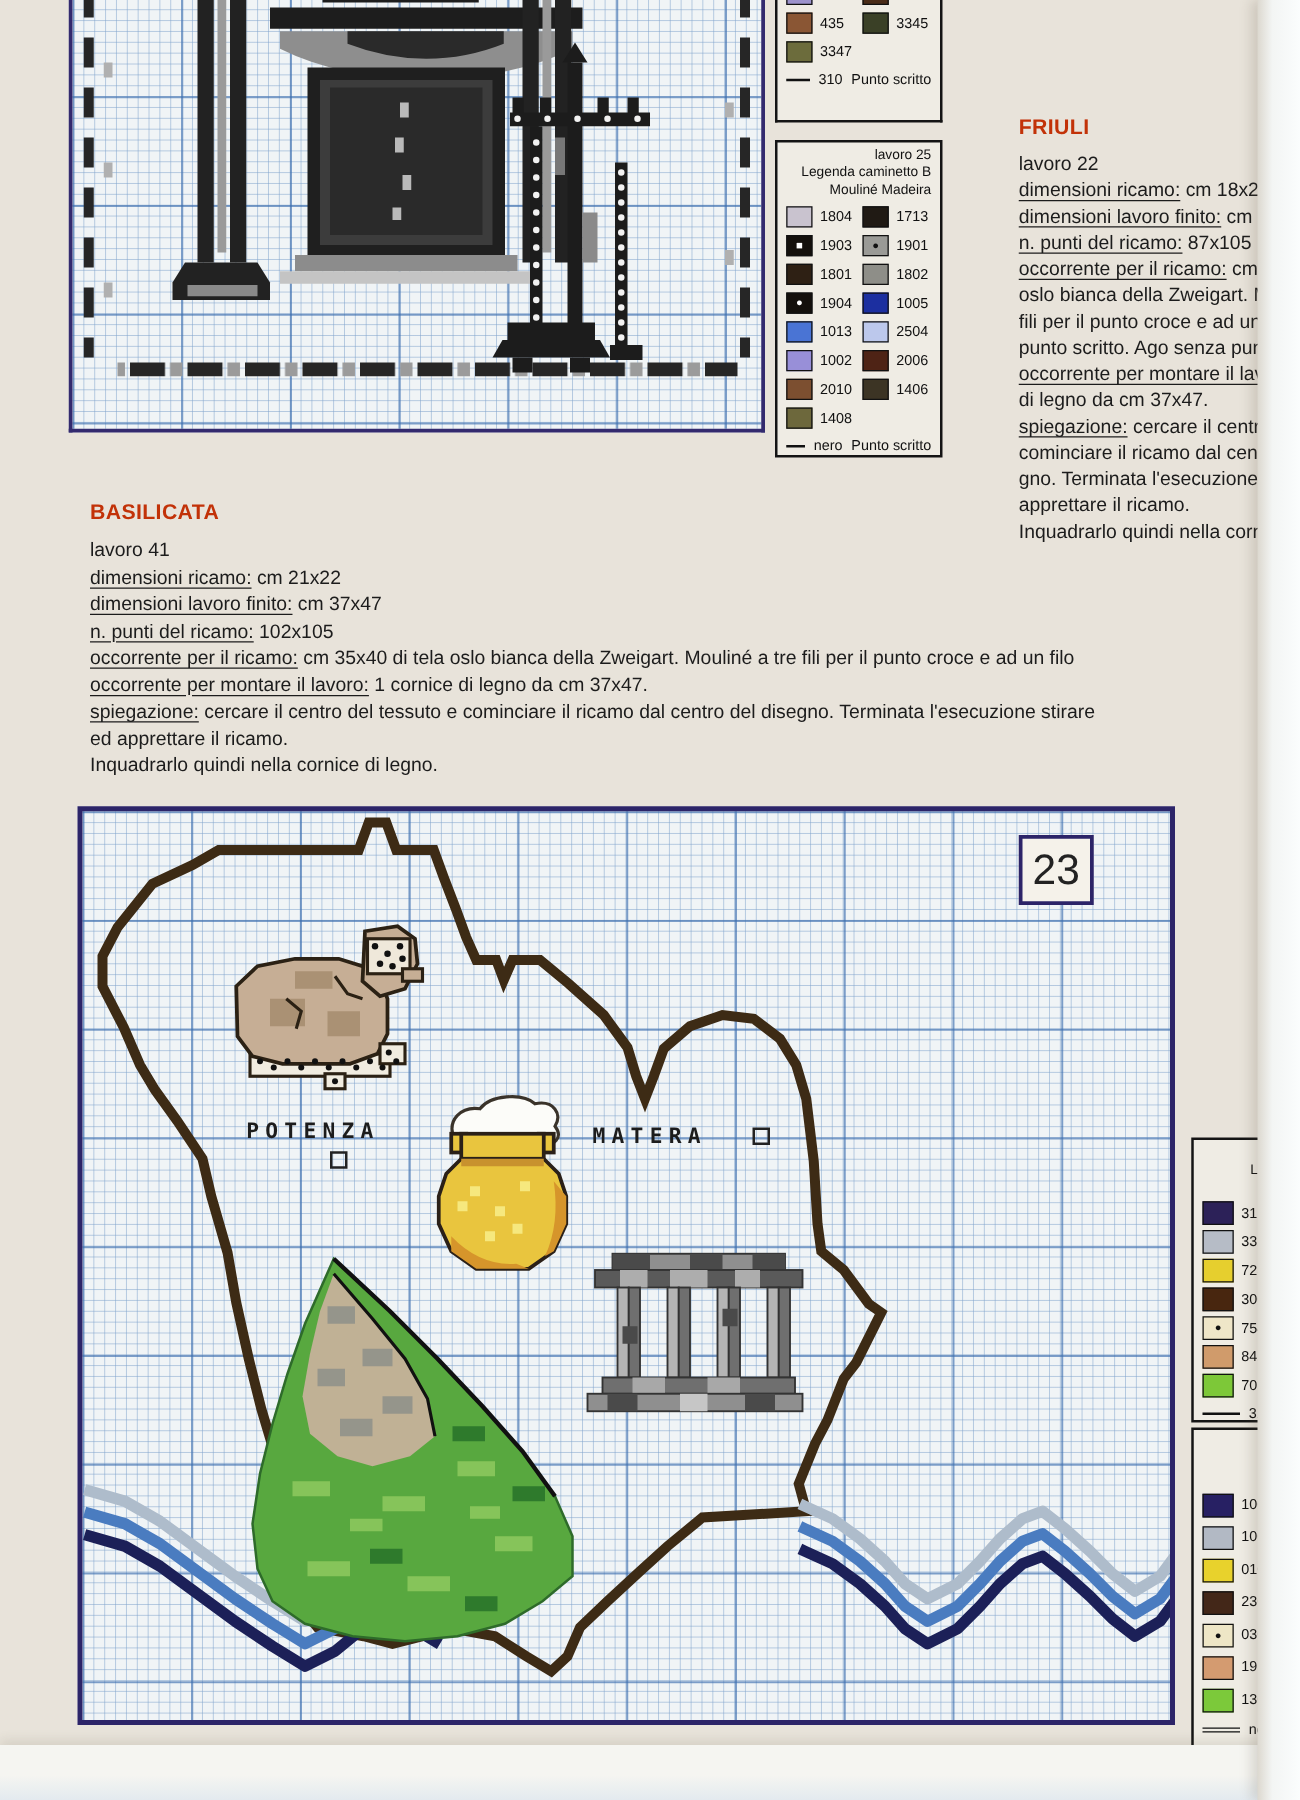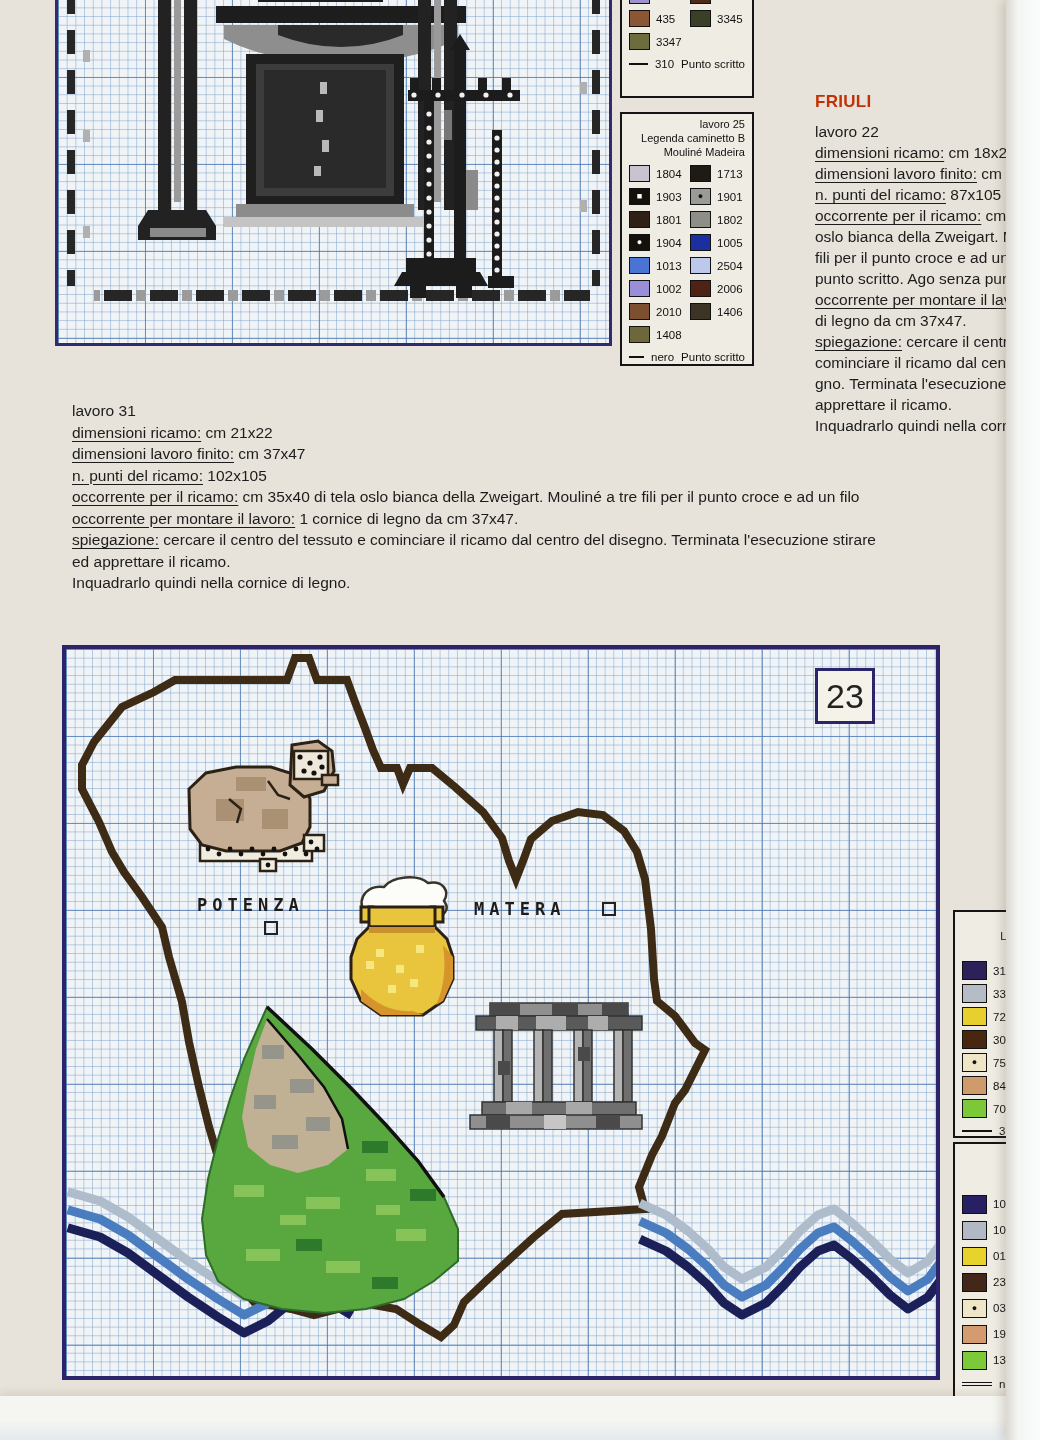--- a/index.html
+++ b/index.html
@@ -368,23 +368,24 @@
 
       <div class="tline"><span class="tlabel"></span><span>gno. Terminata l'esecuzione s</span></div>
 
       <div class="tline"><span class="tlabel"></span><span>apprettare il ricamo.</span></div>
 
       <div class="tline"><span class="tlabel"></span><span>Inquadrarlo quindi nella cornice</span></div>
     </div>
 </div>
 
 <div id="basilicata" class="abs">
+  <div class="heading">BASILICATA</div>
   <div>
 
-      <div class="tline"><span class="tlabel"></span><span>lavoro 31</span></div>
+      <div class="tline"><span class="tlabel"></span><span>lavoro 41</span></div>
 
       <div class="tline"><span class="tlabel">dimensioni ricamo:</span><span> cm 21x22</span></div>
 
       <div class="tline"><span class="tlabel">dimensioni lavoro finito:</span><span> cm 37x47</span></div>
 
       <div class="tline"><span class="tlabel">n. punti del ricamo:</span><span> 102x105</span></div>
 
       <div class="tline"><span class="tlabel">occorrente per il ricamo:</span><span> cm 35x40 di tela oslo bianca della Zweigart. Mouliné a tre fili per il punto croce e ad un filo</span></div>
 
 

